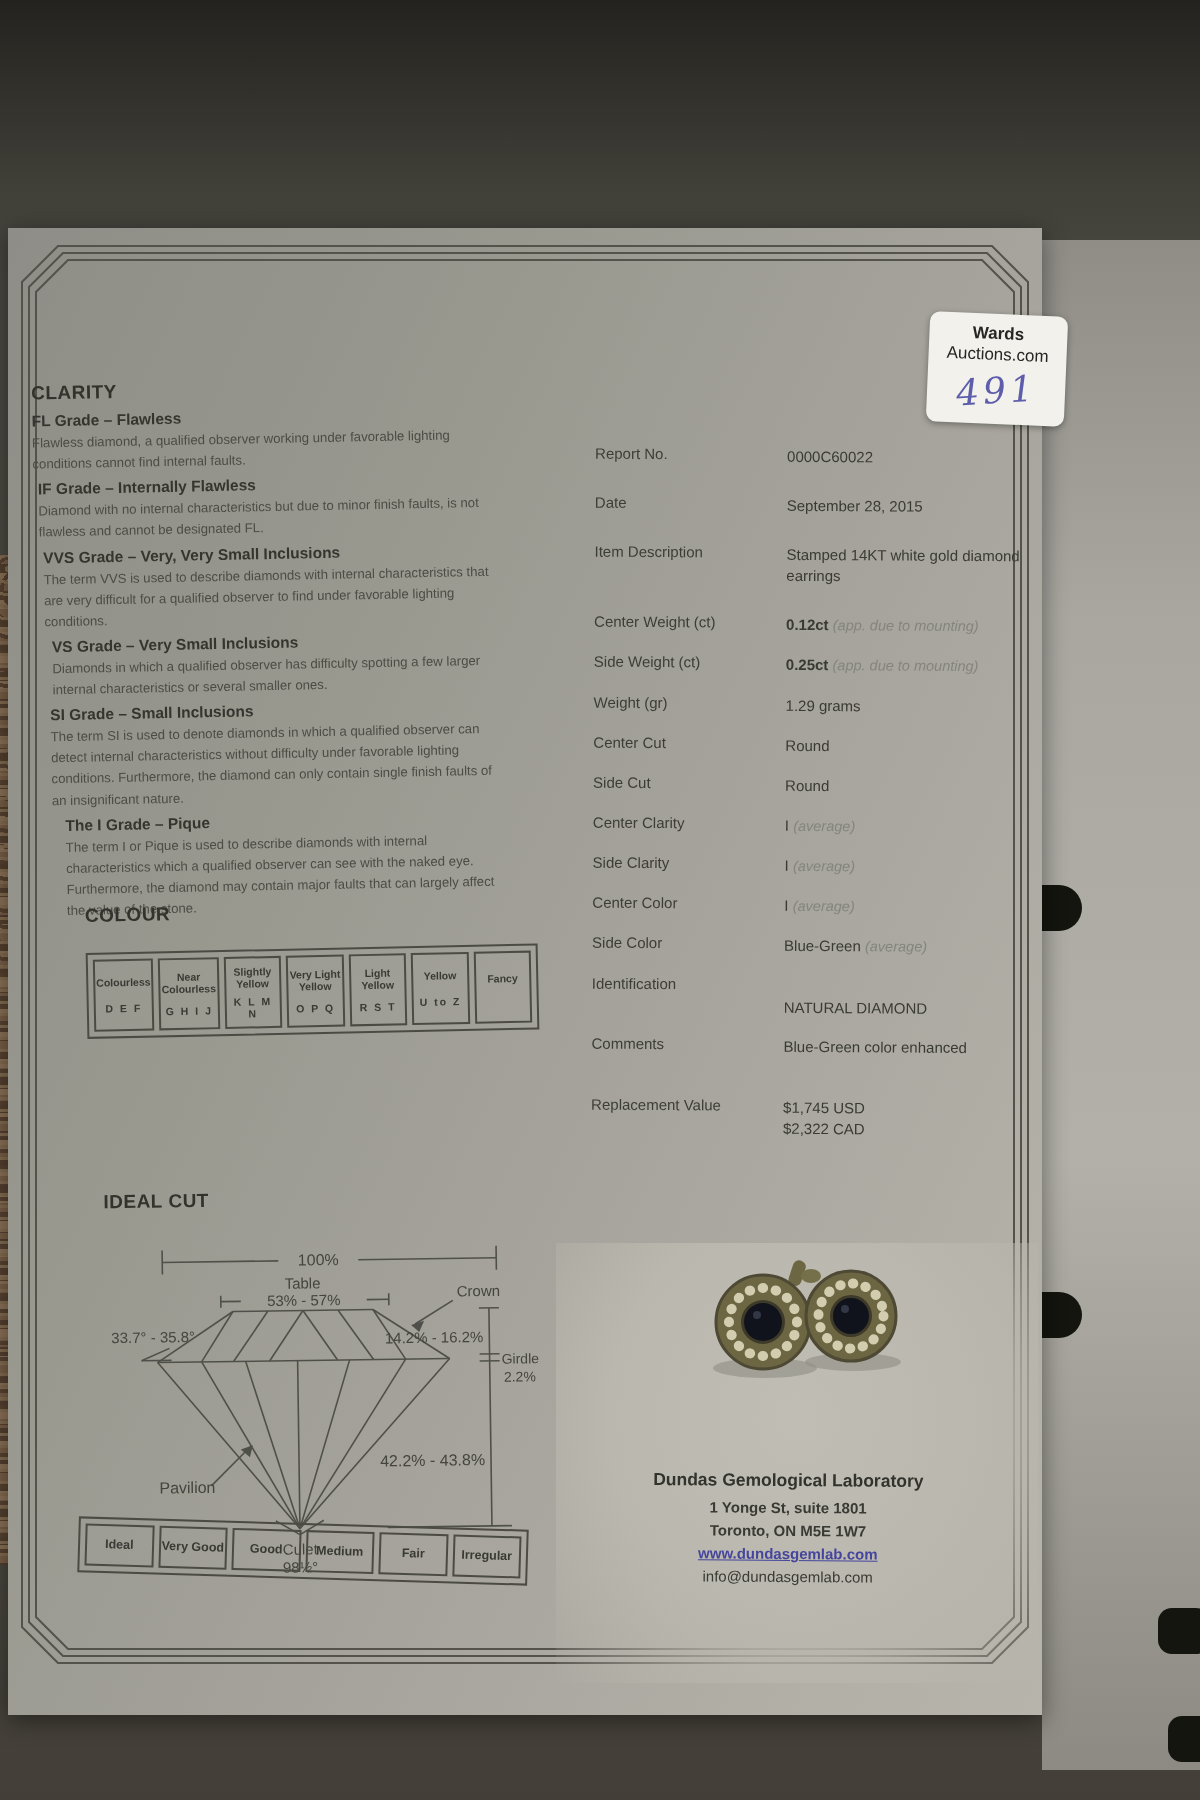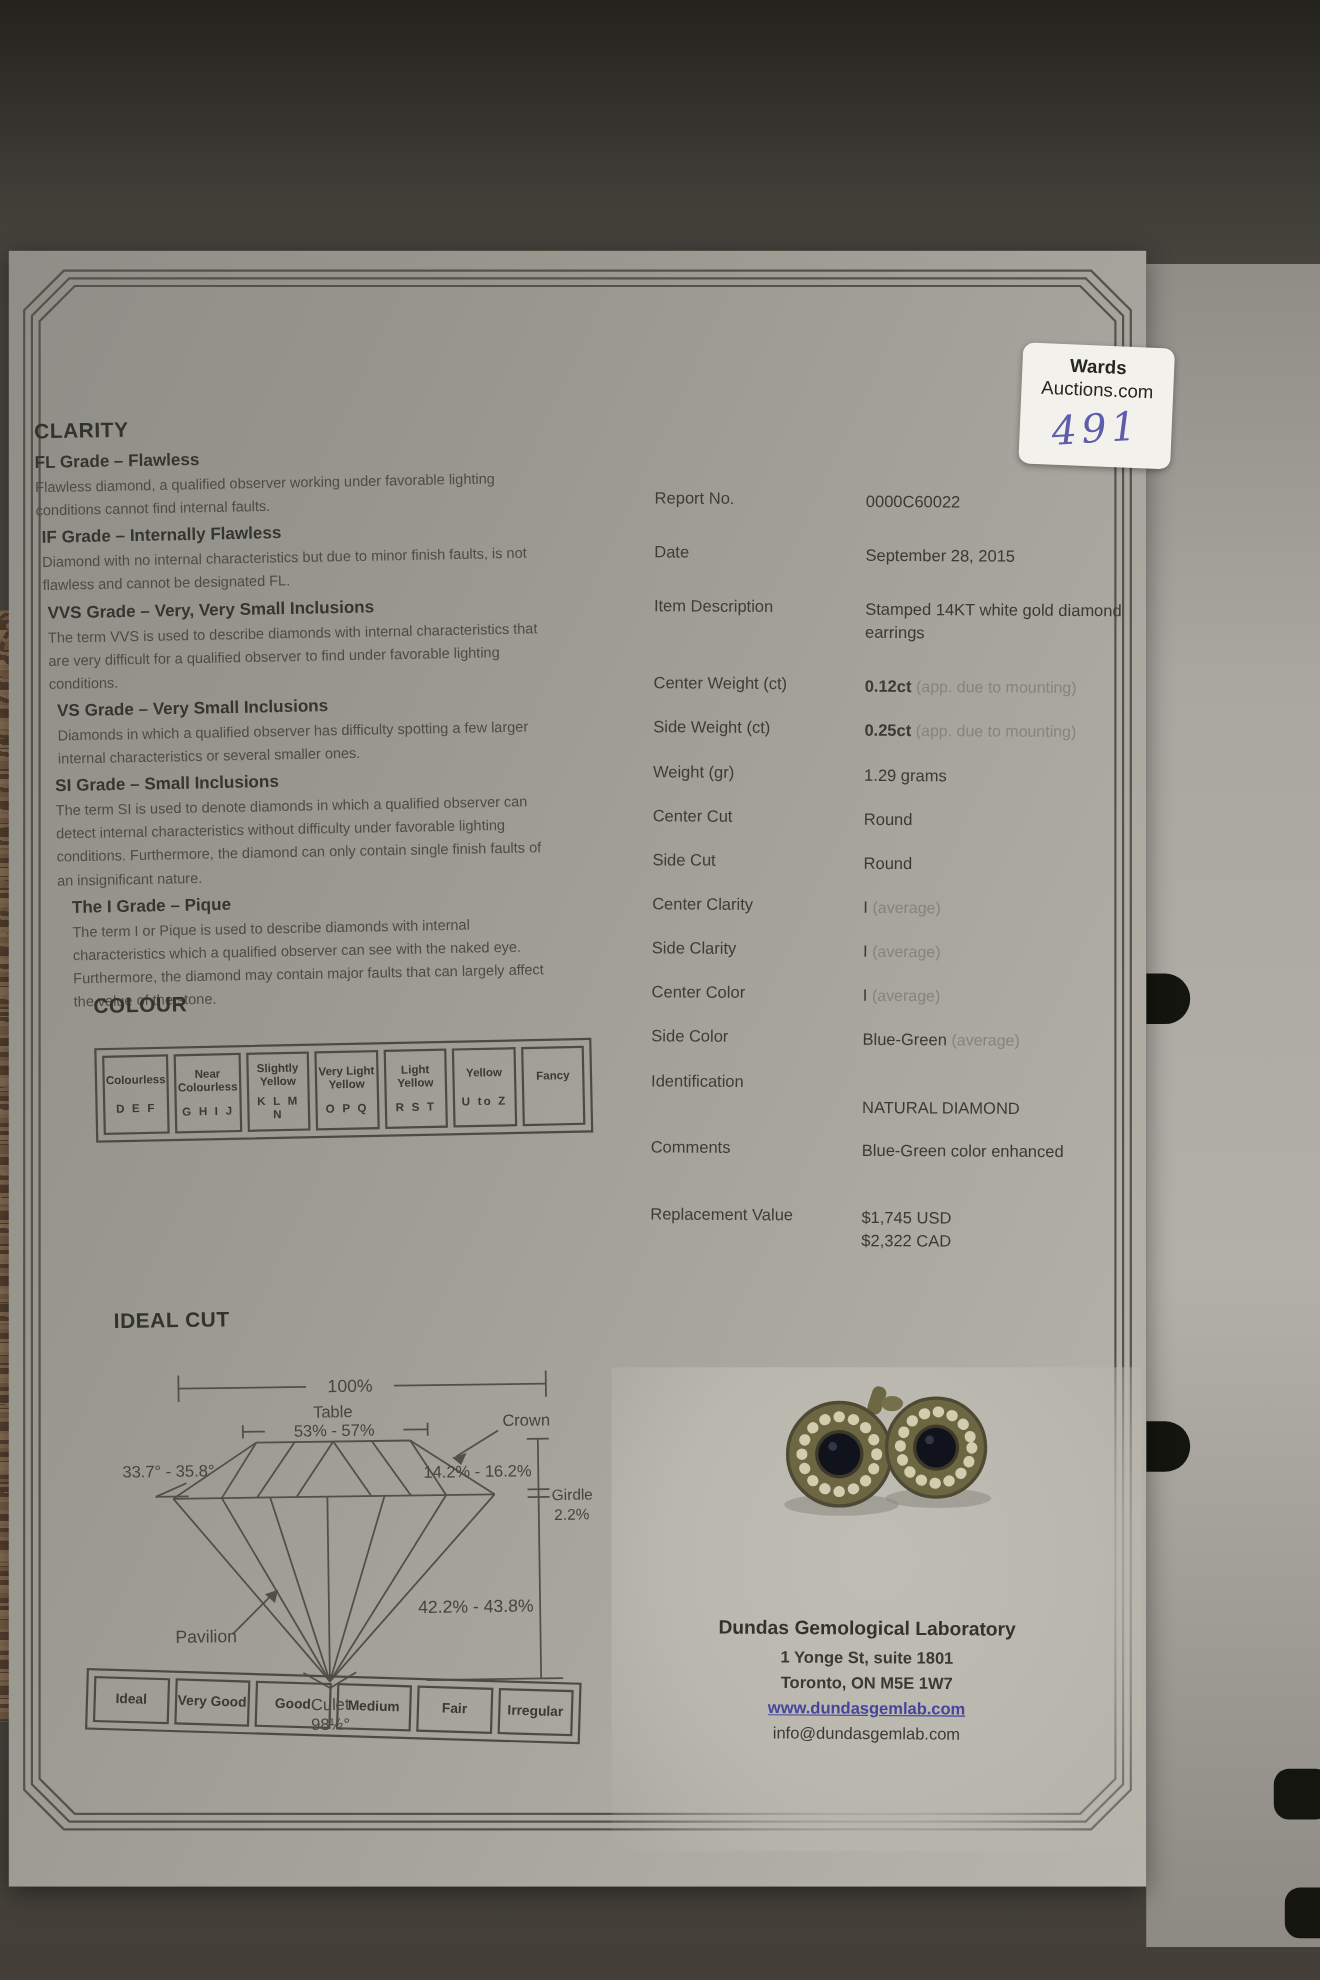--- a/index.html
+++ b/index.html
@@ -52,21 +52,21 @@
   .diagram{margin-top:14px;}
   .cut-table{position:absolute;left:70px;top:1295px;border:2px solid #4b4b44;padding:5px;display:flex;gap:5px;
     width:450px;box-sizing:border-box;transform:rotate(1.7deg);}
   .cut-cell{border:2px solid #4b4b44;flex:1;height:38px;display:flex;align-items:center;justify-content:center;
     text-align:center;font-size:12.5px;font-weight:bold;color:#3a3a34;line-height:1.1;}
   
   .col-right{position:absolute;left:585px;top:218px;width:440px;transform:rotate(0.35deg);}
   .rrow{display:flex;margin-bottom:19px;}
   .rlabel{width:192px;flex:none;font-size:15px;color:#3d3d37;}
   .rvalue{font-size:15px;color:#3a3a34;width:240px;line-height:1.4;}
-  .rnote{color:#85857d;font-size:14.5px;}
+  .rnote{font-style:italic;color:#85857d;font-size:14.5px;}
   .mb-lg{margin-bottom:28px;}
   .mb-xl{margin-bottom:40px;}
   .ident-value{margin:6px 0 20px 192px;font-size:15px;color:#3a3a34;}
   .rv2{display:block;}
   
   .lab{position:absolute;left:560px;top:1242px;width:440px;text-align:center;transform:rotate(.4deg);}
   .lab .lname{font-size:17.5px;font-weight:bold;color:#33332d;margin-bottom:6px;}
   .lab .laddr{font-size:15px;font-weight:bold;color:#3a3a34;line-height:1.5;}
   .lab .lsite{font-size:15px;font-weight:bold;color:#45459e;text-decoration:underline;line-height:1.6;}
   .lab .lmail{font-size:15px;color:#3a3a34;line-height:1.5;}

